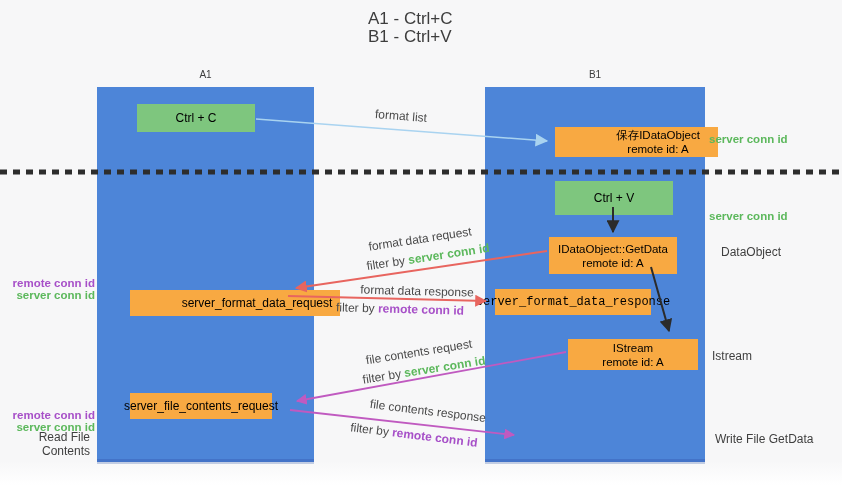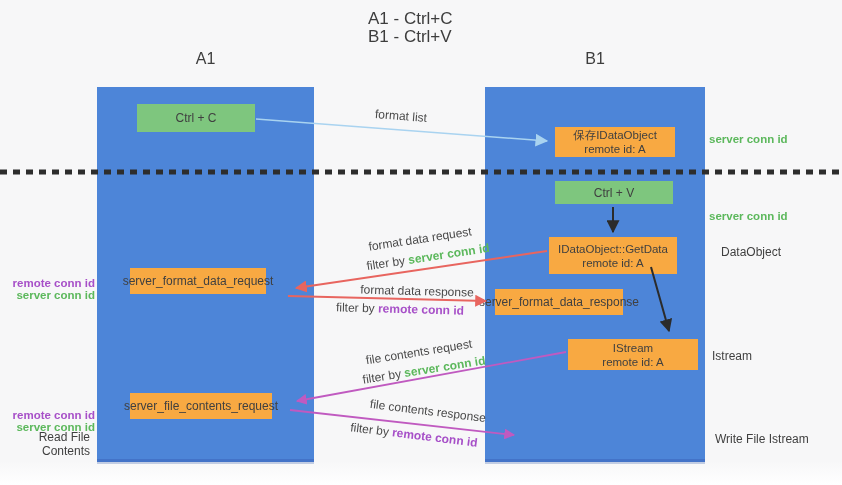--- a/index.html
+++ b/index.html
@@ -5,34 +5,34 @@
   html,body{margin:0;padding:0;}
   body{font-family:"Liberation Sans",sans-serif;background:#f7f7f8;}
   .stage{position:relative;width:842px;height:485px;background:linear-gradient(#f7f7f8 0 95%,#ffffff);overflow:hidden;}
 
   .title{position:absolute;left:368px;top:10px;font-size:17px;line-height:18px;color:#3d3d3d;}
 
   .lane{position:absolute;top:87px;height:372px;background:#4d85d8;border-bottom:3px solid #4373c8;box-shadow:0 2px 0 rgba(150,170,210,.55);}
   .lane-a{left:97px;width:217px;}
   .lane-b{left:485px;width:220px;}
 
-  .lane-header{position:absolute;top:52px;text-align:center;font-size:16px;line-height:13px;color:#3d3d3d;}
+  .lane-header{position:absolute;top:68px;text-align:center;font-size:10px;line-height:13px;color:#3d3d3d;}
   .lh-a{left:97px;width:217px;}
   .lh-b{left:485px;width:220px;}
 
-  .node{position:absolute;display:flex;flex-direction:column;align-items:center;justify-content:center;color:#404040;font-size:12px;line-height:14px;text-align:center;}
+  .node{position:absolute;display:flex;flex-direction:column;align-items:center;justify-content:center;color:#000000;font-size:12px;line-height:14px;text-align:center;}
   .green{background:#7ec67e;}
   .orange{background:#f8a942;}
 
   .n-ctrl-c{left:137px;top:104px;width:118px;height:28px;}
-  .n-save{left:555px;top:127px;width:120px;height:30px;font-size:11.5px;}
-  .n-ctrl-v{left:555px;top:181px;width:118px;height:23px;}
+  .n-save{left:555px;top:127px;width:120px;height:30px;font-size:11.5px;padding-left:43px;}
+  .n-ctrl-v{left:555px;top:181px;width:118px;height:34px;}
   .n-getdata{left:549px;top:237px;width:128px;height:37px;font-size:11.5px;}
-  .n-fmt-req{left:130px;top:268px;width:136px;height:26px;}
-  .n-fmt-res{left:495px;top:289px;width:128px;height:26px;}
+  .n-fmt-req{left:130px;top:290px;width:166px;height:26px;padding-left:44px;}
+  .n-fmt-res{left:495px;top:289px;width:156px;height:26px;font-family:Liberation Mono, monospace;}
   .n-istream{left:568px;top:339px;width:130px;height:31px;font-size:11.5px;}
   .n-file-req{left:130px;top:393px;width:142px;height:26px;}
   .n-file-res{left:523px;top:425px;width:161px;height:27px;}
 
   .albl{position:absolute;font-size:12px;color:#4a4a4a;text-align:center;white-space:nowrap;}
   .g{color:#5cb85c;font-weight:700;}
   .p{color:#a750c8;font-weight:700;}
 
   .l-format-list{left:341px;top:109px;width:120px;transform:rotate(4.5deg);}
   .l-fdr{left:350px;top:232px;width:140px;transform:rotate(-8.5deg);}
@@ -125,21 +125,21 @@
   <div class="albl l-fcres">file contents response</div>
   <div class="albl l-fb4">
     <span>filter by</span>
     <span class="p">remote conn id</span>
   </div>
 
   <div class="side g s-sc-top">server conn id</div>
   <div class="side g s-sc-mid">server conn id</div>
   <div class="side-plain s-dataobject">DataObject</div>
   <div class="side-plain s-istream">Istream</div>
-  <div class="side-plain s-write">Write File Istream</div>
+  <div class="side-plain s-write">Write File GetData</div>
 
   <div class="left-block lb-1">
     <div class="p">remote conn id</div>
     <div class="g">server conn id</div>
   </div>
   <div class="s-read">Read File Contents</div>
   <div class="left-block lb-2">
     <div class="p">remote conn id</div>
     <div class="g">server conn id</div>
   </div>

